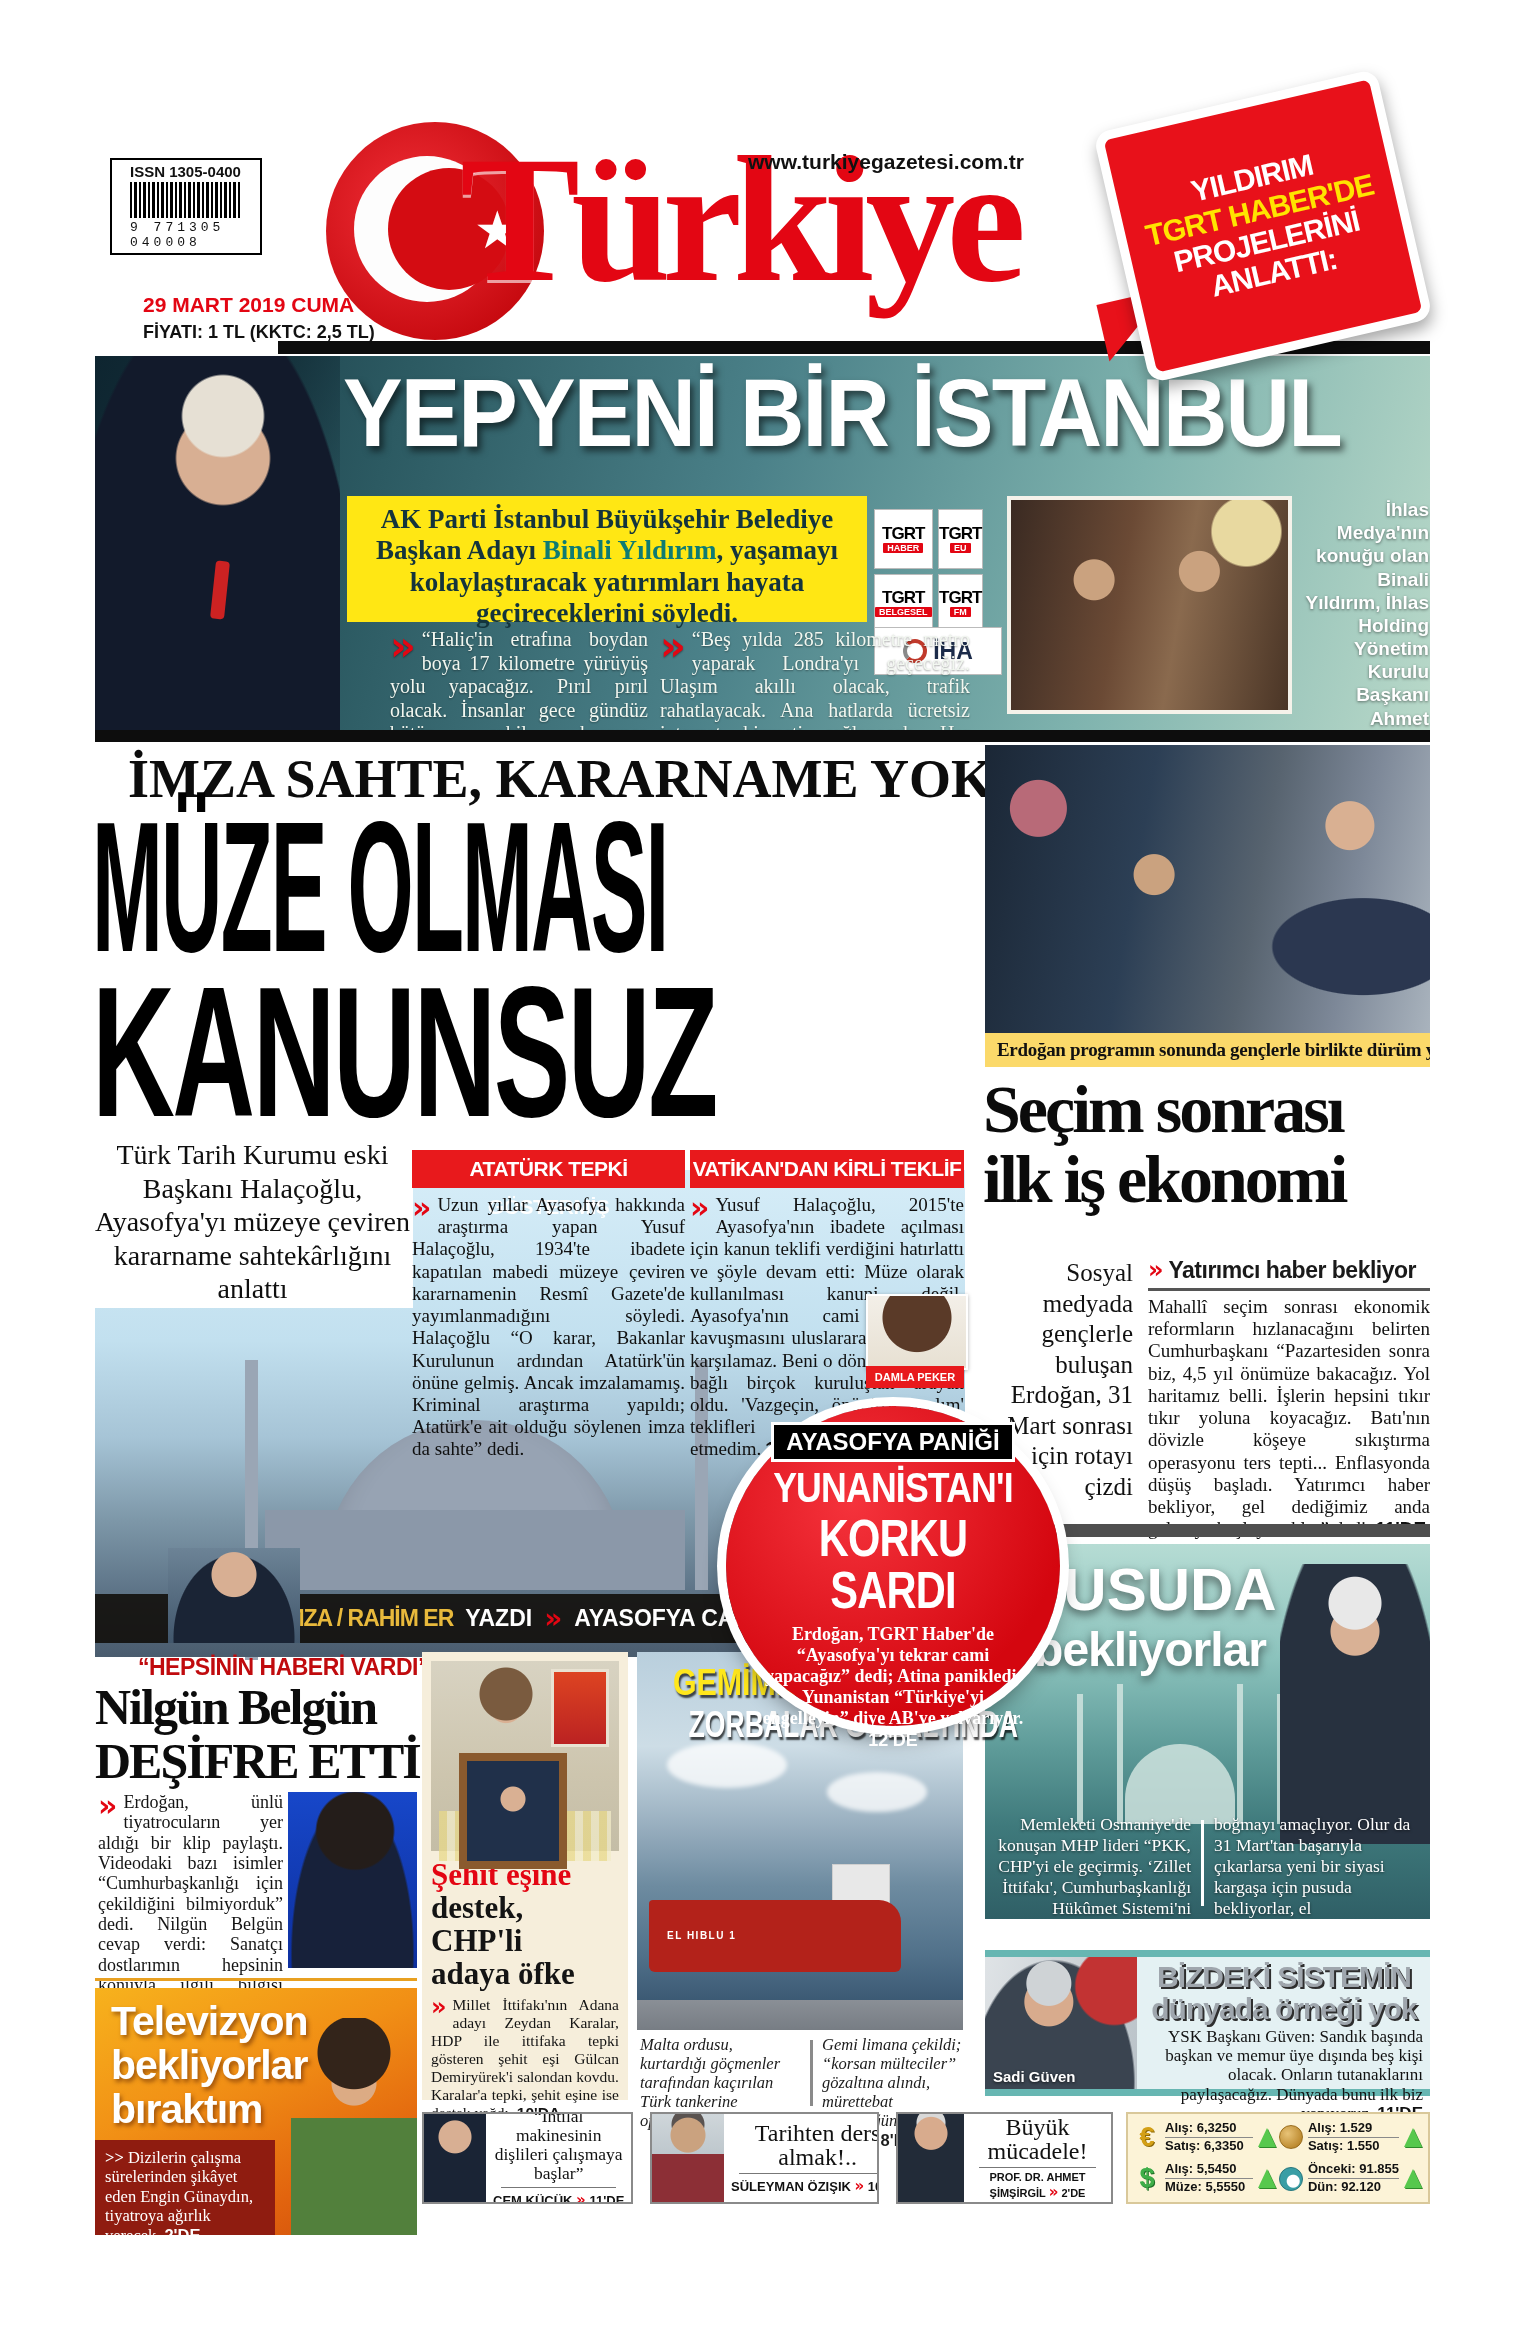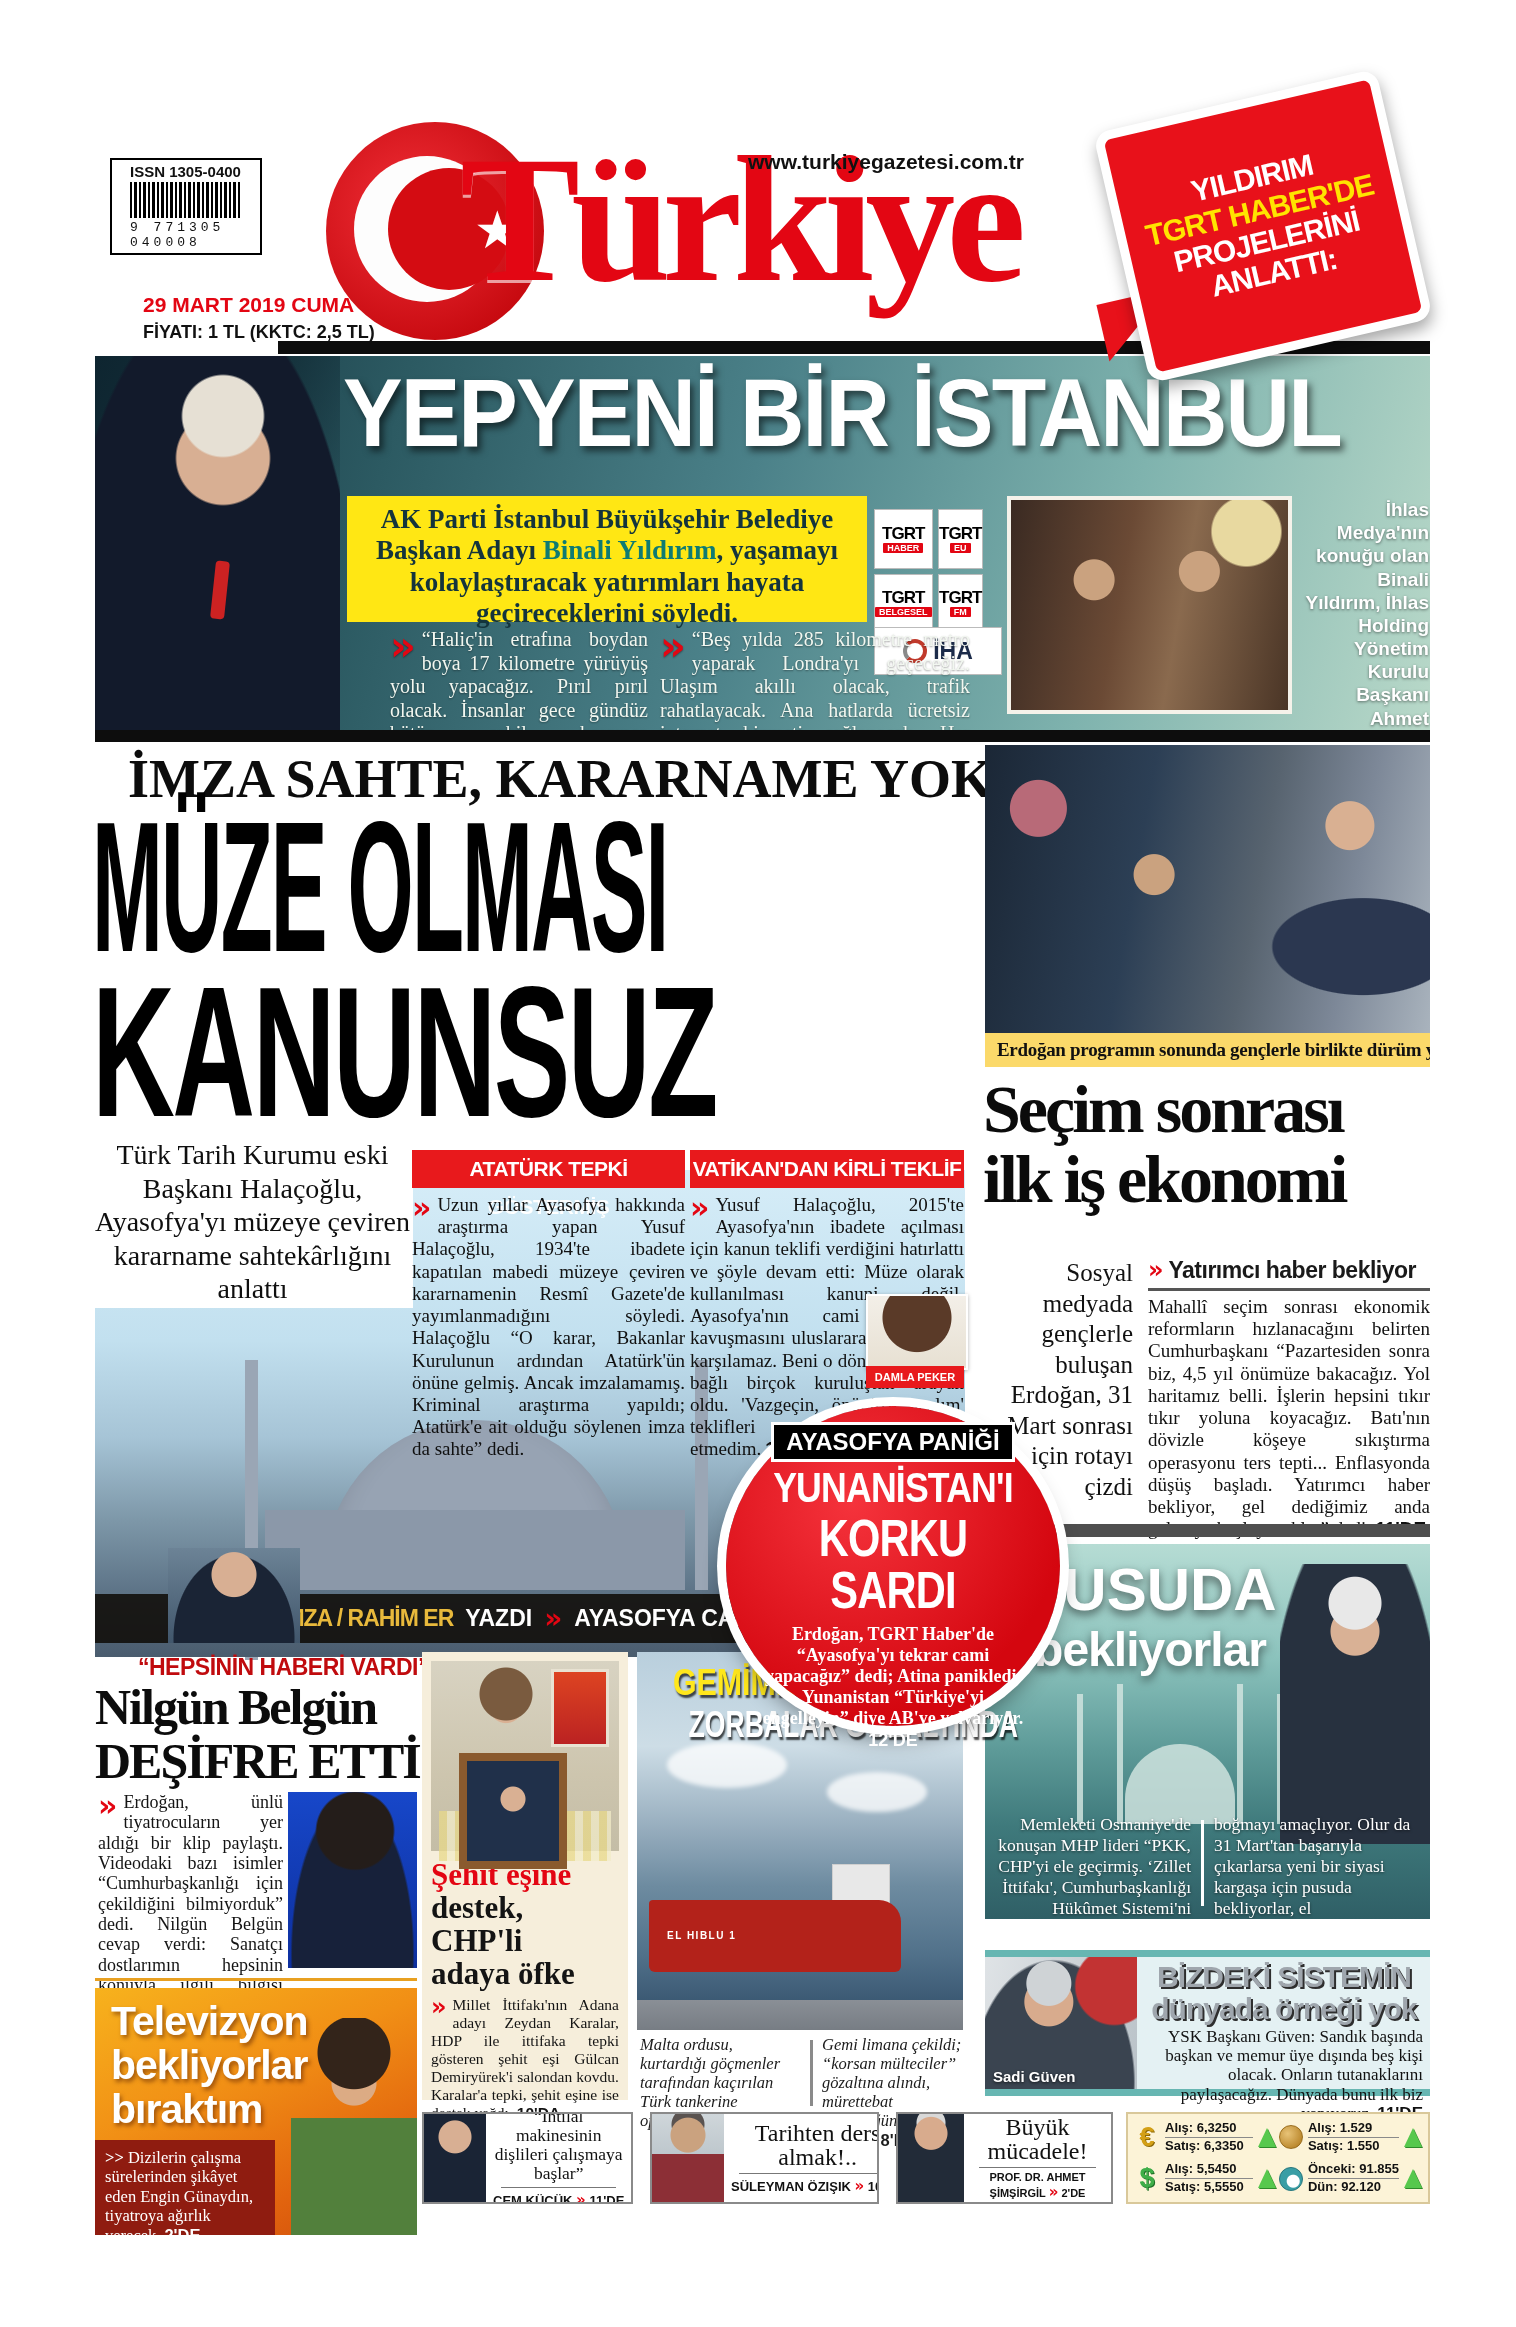--- a/index.html
+++ b/index.html
@@ -444,21 +444,21 @@
       <div class="trows">
         <div class="trow1">Alış: 1.529</div>
         <div>Satış: 1.550</div>
       </div>
       <div class="uparrow"></div>
     </div>
     <div class="tcell">
       <div class="ticon usd">$</div>
       <div class="trows">
         <div class="trow1">Alış: 5,5450</div>
-        <div>Satış: 5,5550</div>
+        <div>Müze: 5,5550</div>
       </div>
       <div class="uparrow"></div>
     </div>
     <div class="tcell">
       <div class="bist"></div>
       <div class="trows">
         <div class="trow1">Önceki: 91.855</div>
         <div>Dün: 92.120</div>
       </div>
       <div class="uparrow"></div>

